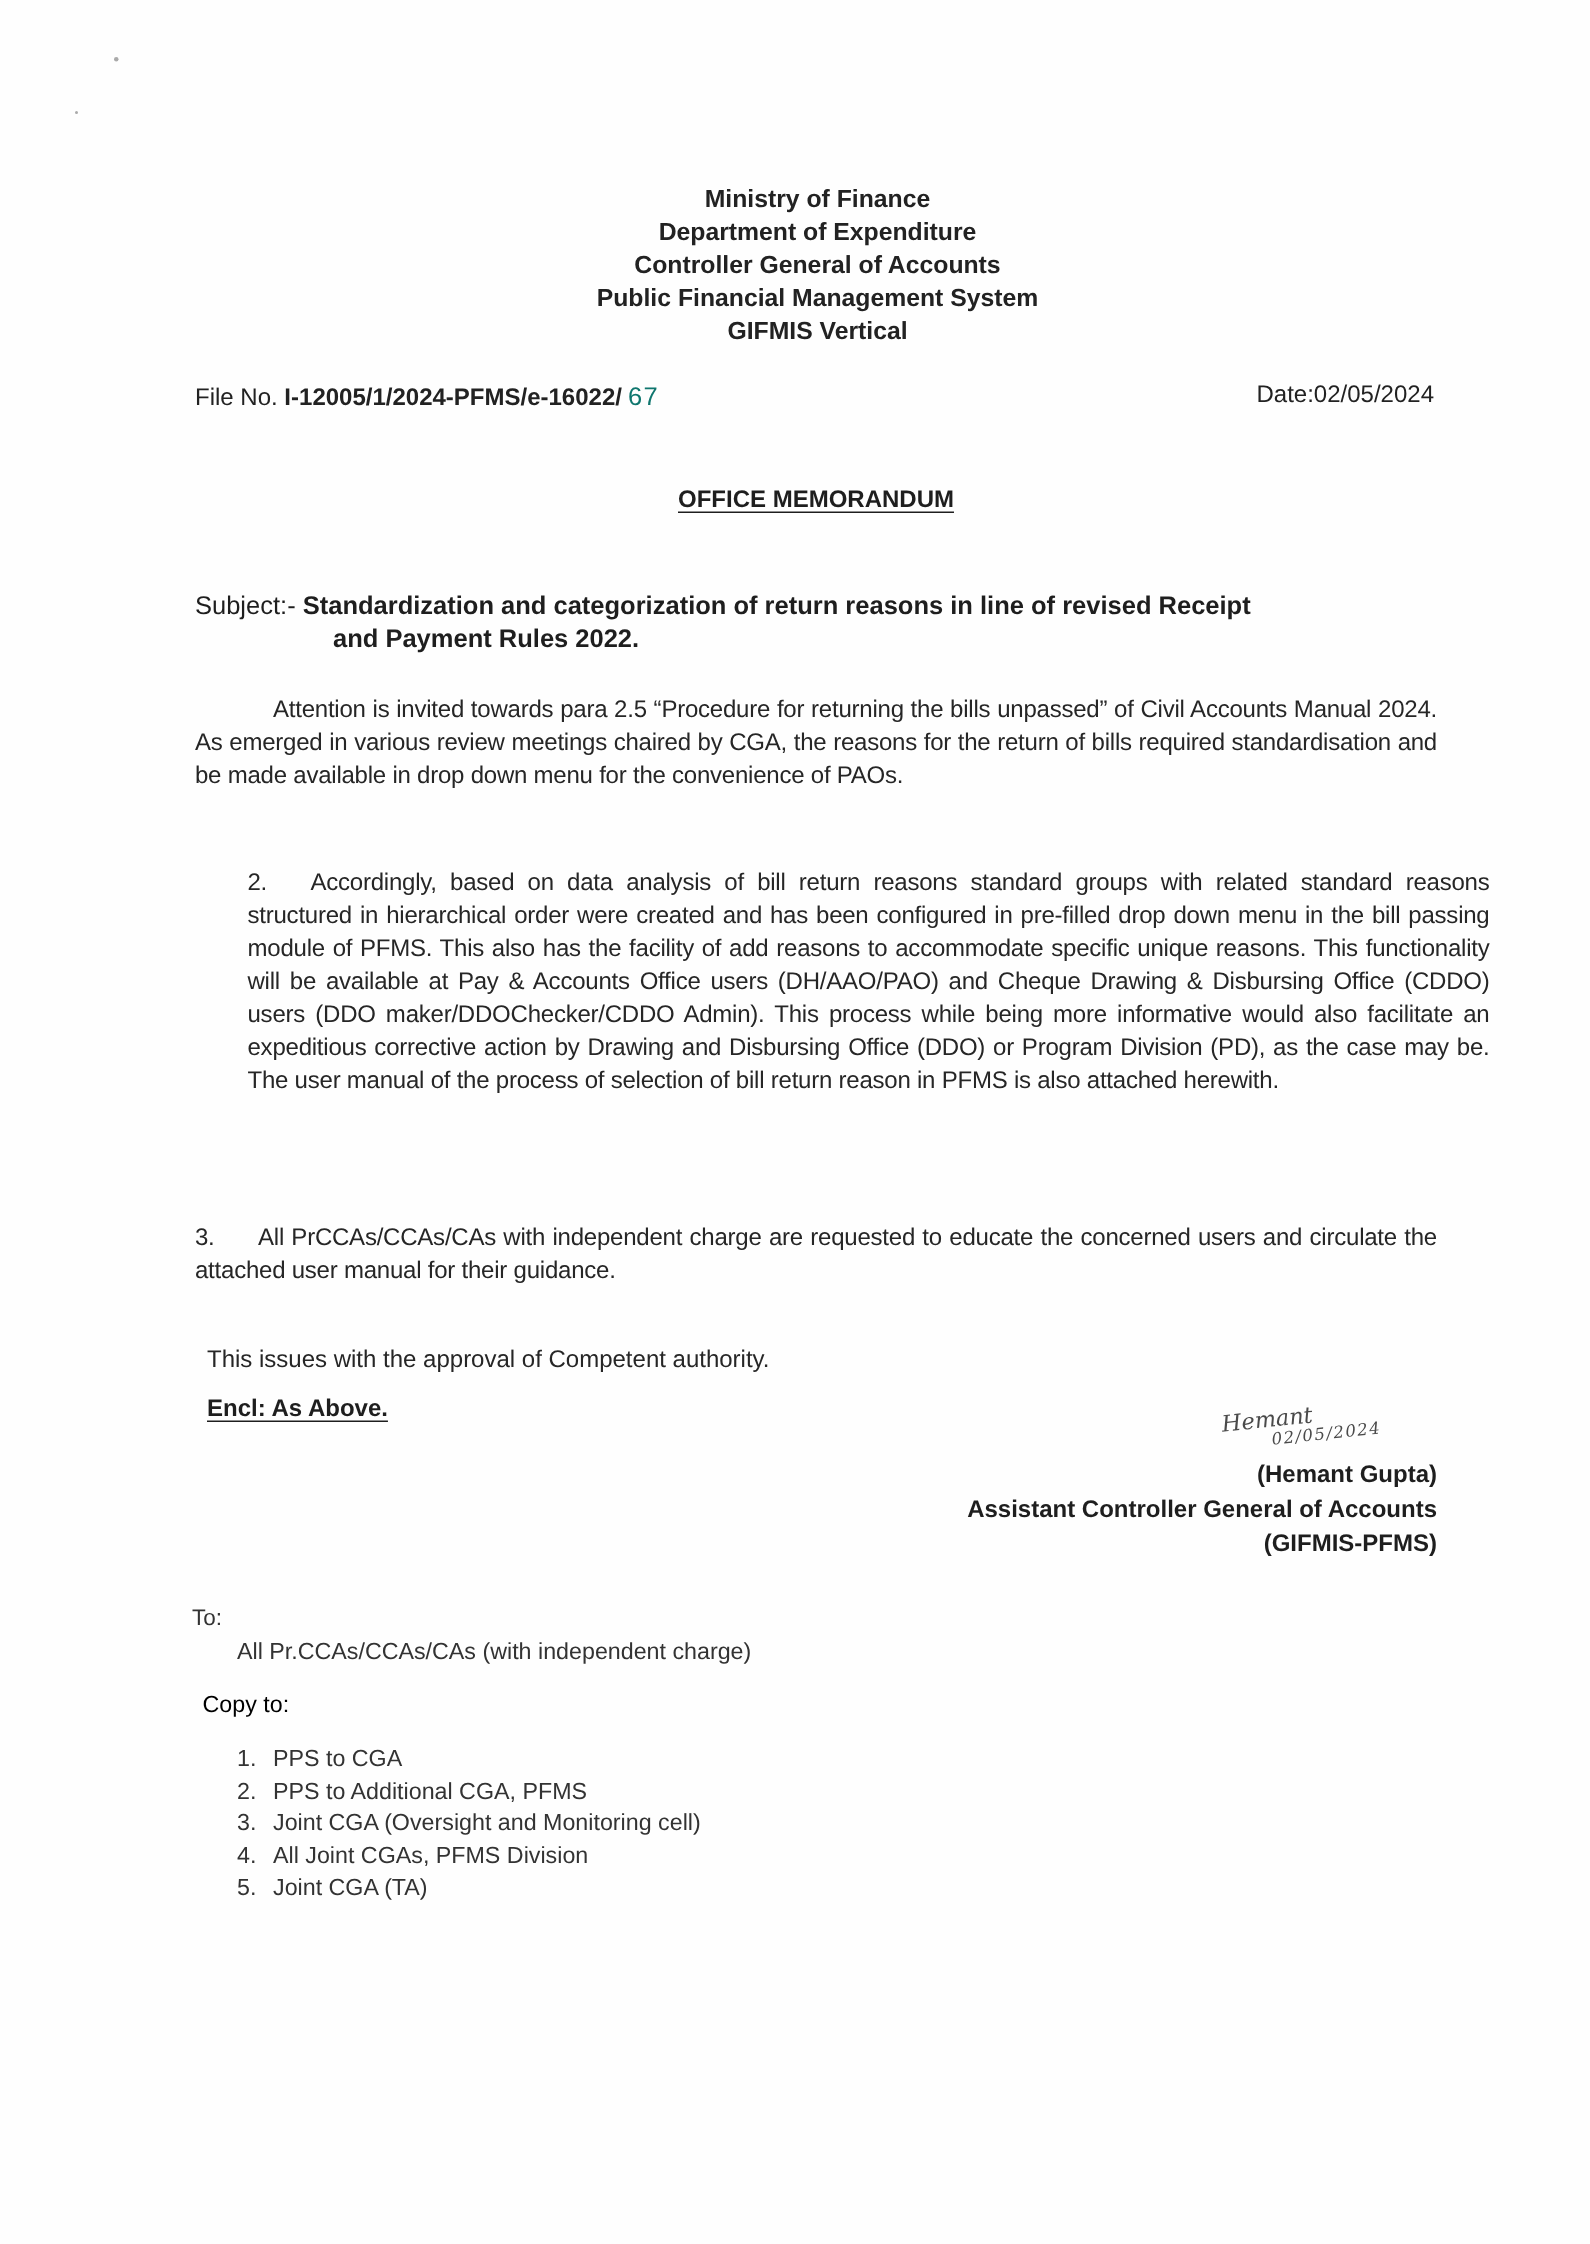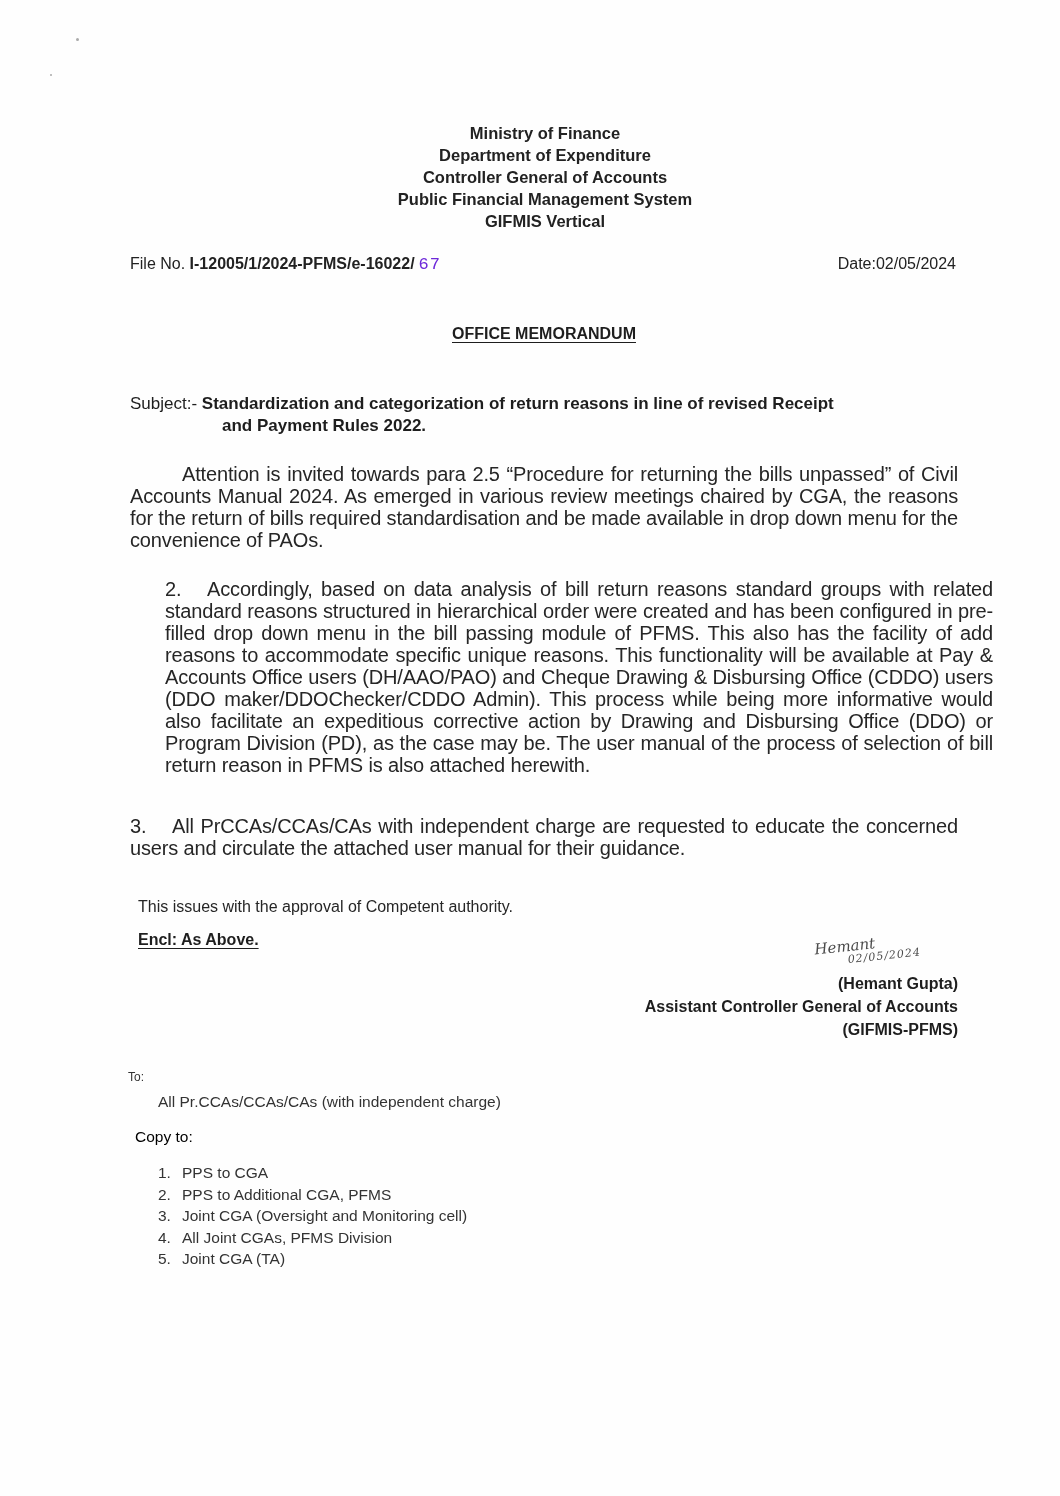--- a/index.html
+++ b/index.html
@@ -8,48 +8,48 @@
     font-family: "Liberation Sans", sans-serif; color: #1e1e1e;
   }
   .page { position: absolute; left: 0; top: 0; width: 1060px; height: 1496px; background: #fefefe; }
   .abs { position: absolute; }
 
   .header { left: 0; top: 122px; width: 1090px; text-align: center; font-weight: bold; font-size: 16.5px; line-height: 22px; color: #222; }
   .header div { white-space: nowrap; }
 
   .fileno { left: 130px; top: 255px; font-size: 16px; color: #222; white-space: nowrap; }
   .fileno .num { font-weight: bold; }
-  .fileno .hand { font-family: Liberation Mono, monospace; font-weight: normal; color: #6d28d9; font-size: 17px; margin-left: 4px; letter-spacing: 1px; }
+  .fileno .hand { font-family: Liberation Sans, sans-serif; font-weight: normal; color: #0f766e; font-size: 17px; margin-left: 4px; letter-spacing: 1px; }
   .date { right: 104px; top: 255px; font-size: 16px; color: #222; white-space: nowrap; }
 
   .title { left: 0; width: 1088px; top: 325px; text-align: center; font-weight: bold; font-size: 16px; }
   .title span { text-decoration: underline; text-underline-offset: 3px; }
 
   .subject { left: 130px; top: 393px; width: 828px; font-size: 17px; line-height: 22px; font-family: "Liberation Sans Narrow", "Liberation Sans", sans-serif; }
   .subject .lbl { font-weight: normal; }
   .subject .txt { font-weight: bold; }
   .subject .cont { padding-left: 92px; font-weight: bold; }
 
-  .para { left: 130px; width: 828px; font-size: 20px; line-height: 22px; text-align: justify; color: #262626; letter-spacing: -0.15px; }
+  .para { left: 130px; width: 828px; font-size: 16px; line-height: 22px; text-align: justify; color: #262626; letter-spacing: -0.15px; }
   .p1 { top: 463px; }
   .p1 .indent { display: inline-block; width: 52px; }
   .p2 { top: 578px; margin-left: 35px; }
   .p3 { top: 815px; }
   .num-lbl { display: inline-block; width: 42px; }
 
   .approval { left: 138px; top: 882px; font-size: 16px; color: #262626; margin-top: 16px; }
   .encl { left: 138px; top: 931px; font-size: 16px; font-weight: bold; text-decoration: underline; text-underline-offset: 3px; }
 
   .sig-hand { left: 815px; top: 937px; font-family: "DejaVu Serif", serif; font-style: italic; font-size: 15px; color: #4a4a4a; transform: rotate(-6deg); line-height: 14px; }
   .sig-hand .d { display: block; font-size: 11px; margin-left: 32px; letter-spacing: 1px; }
   .sig-name { right: 102px; top: 975px; font-size: 16px; font-weight: bold; }
   .sig-desig { right: 102px; top: 998px; font-size: 16px; font-weight: bold; white-space: nowrap; }
   .sig-unit { right: 102px; top: 1021px; font-size: 16px; font-weight: bold; }
 
-  .to-lbl { left: 128px; top: 1070px; font-size: 12px; color: #333; }
+  .to-lbl { left: 128px; top: 1070px; font-size: 15px; color: #333; }
   .to-val { left: 158px; top: 1093px; font-size: 15.5px; color: #333; }
   .copy-lbl { left: 135px; top: 1128px; font-size: 15.5px; color: #000000; }
   .copy-list { left: 158px; top: 1162px; font-size: 15.5px; line-height: 21.5px; color: #333; margin: 0; padding: 0; list-style: none; }
   .copy-list li { white-space: nowrap; }
   .copy-list .n { display: inline-block; width: 24px; }
 
   .speck { width: 3px; height: 3px; border-radius: 50%; background: #aaa; }
 </style>
 </head>
 <body>

